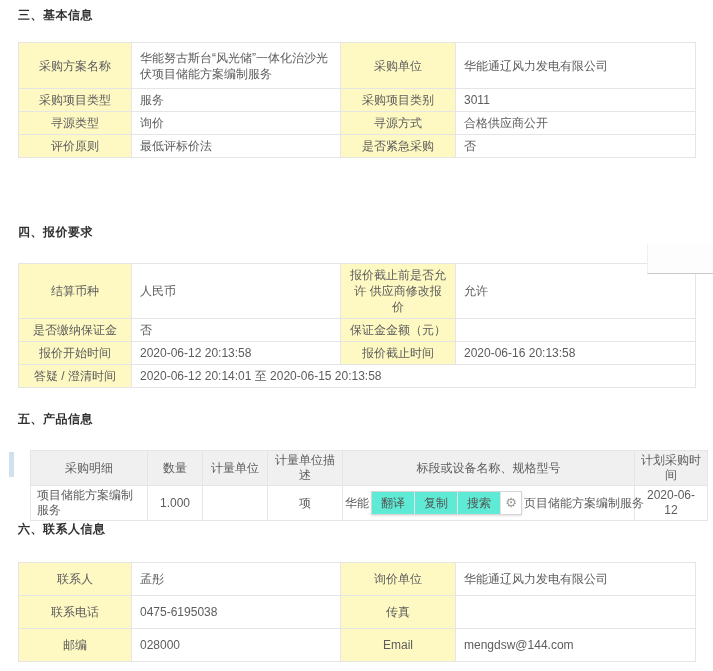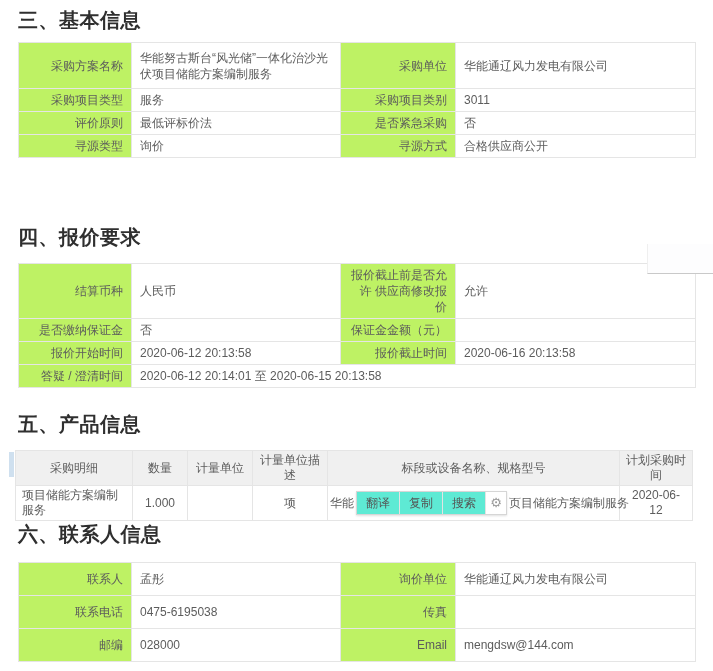--- a/index.html
+++ b/index.html
@@ -4,43 +4,43 @@
 <style>
   html,body{margin:0;padding:0;}
   body{
     width:713px;height:671px;background:#ffffff;
     font-family:"Liberation Sans","DejaVu Sans",sans-serif;
     position:relative;overflow:hidden;
   }
   .page{position:absolute;inset:0;}
   .sec-title{
     position:absolute;left:18px;margin:0;
-    font-size:20px;font-weight:bold;color:#2f2f2f;
+    font-size:12px;font-weight:bold;color:#2f2f2f;
     letter-spacing:0.5px;
   }
   table.kv{
     position:absolute;left:18px;border-collapse:collapse;table-layout:fixed;
     width:677px;
   }
   table.kv td{
     border:1px solid #e5e5e5;font-size:12px;color:#5c5c5c;
     padding:3px 8px;vertical-align:middle;line-height:16px;
     overflow:hidden;
   }
-  td.lbl{background:#bef264;text-align:right;}
+  td.lbl{background:#fef9c3;text-align:center;}
   td.val{background:#ffffff;text-align:left;padding-left:11px;}
   tr.r46{height:46px;}
   tr.r44{height:44px;}
   tr.r27{height:19px;}
   tr.r25{height:33px;}
   tr.r28{height:28px;}
   tr.r26{height:26px;}
 
   
-  table.prod{position:absolute;left:15px;border-collapse:collapse;table-layout:fixed;width:677px;}
+  table.prod{position:absolute;left:30px;border-collapse:collapse;table-layout:fixed;width:677px;}
   table.prod td,table.prod th{
     border:1px solid #e5e5e5;font-size:12px;color:#5c5c5c;
     padding:2px 6px;vertical-align:middle;line-height:15px;font-weight:normal;
   }
   table.prod th{background:#f0f0f0;text-align:center;}
   .ta-c{text-align:center;}
   .ta-l{text-align:left;margin-left:24px;}
   .spec-cell{position:relative;padding:0 0 !important;}
   .spec-flex{display:flex;align-items:center;white-space:nowrap;}
   .spec-prefix{padding-left:2px;}
@@ -90,30 +90,30 @@
         <td class="lbl">采购单位</td>
         <td class="val">华能通辽风力发电有限公司</td>
       </tr>
       <tr class="r27">
         <td class="lbl">采购项目类型</td>
         <td class="val">服务</td>
         <td class="lbl">采购项目类别</td>
         <td class="val">3011</td>
       </tr>
       <tr class="r27">
+        <td class="lbl">寻源类型</td>
+        <td class="val">询价</td>
+        <td class="lbl">寻源方式</td>
+        <td class="val">合格供应商公开</td>
+      </tr>
+      <tr class="r27">
         <td class="lbl">评价原则</td>
         <td class="val">最低评标价法</td>
         <td class="lbl">是否紧急采购</td>
         <td class="val">否</td>
-      </tr>
-      <tr class="r27">
-        <td class="lbl">寻源类型</td>
-        <td class="val">询价</td>
-        <td class="lbl">寻源方式</td>
-        <td class="val">合格供应商公开</td>
       </tr>
     </tbody>
   </table>
 
   <h2 class="sec-title" style="top:224px">四、报价要求</h2>
   <table class="kv" style="top:263px">
     <colgroup>
         <col style="width:113px">
         <col style="width:209px">
         <col style="width:115px">

